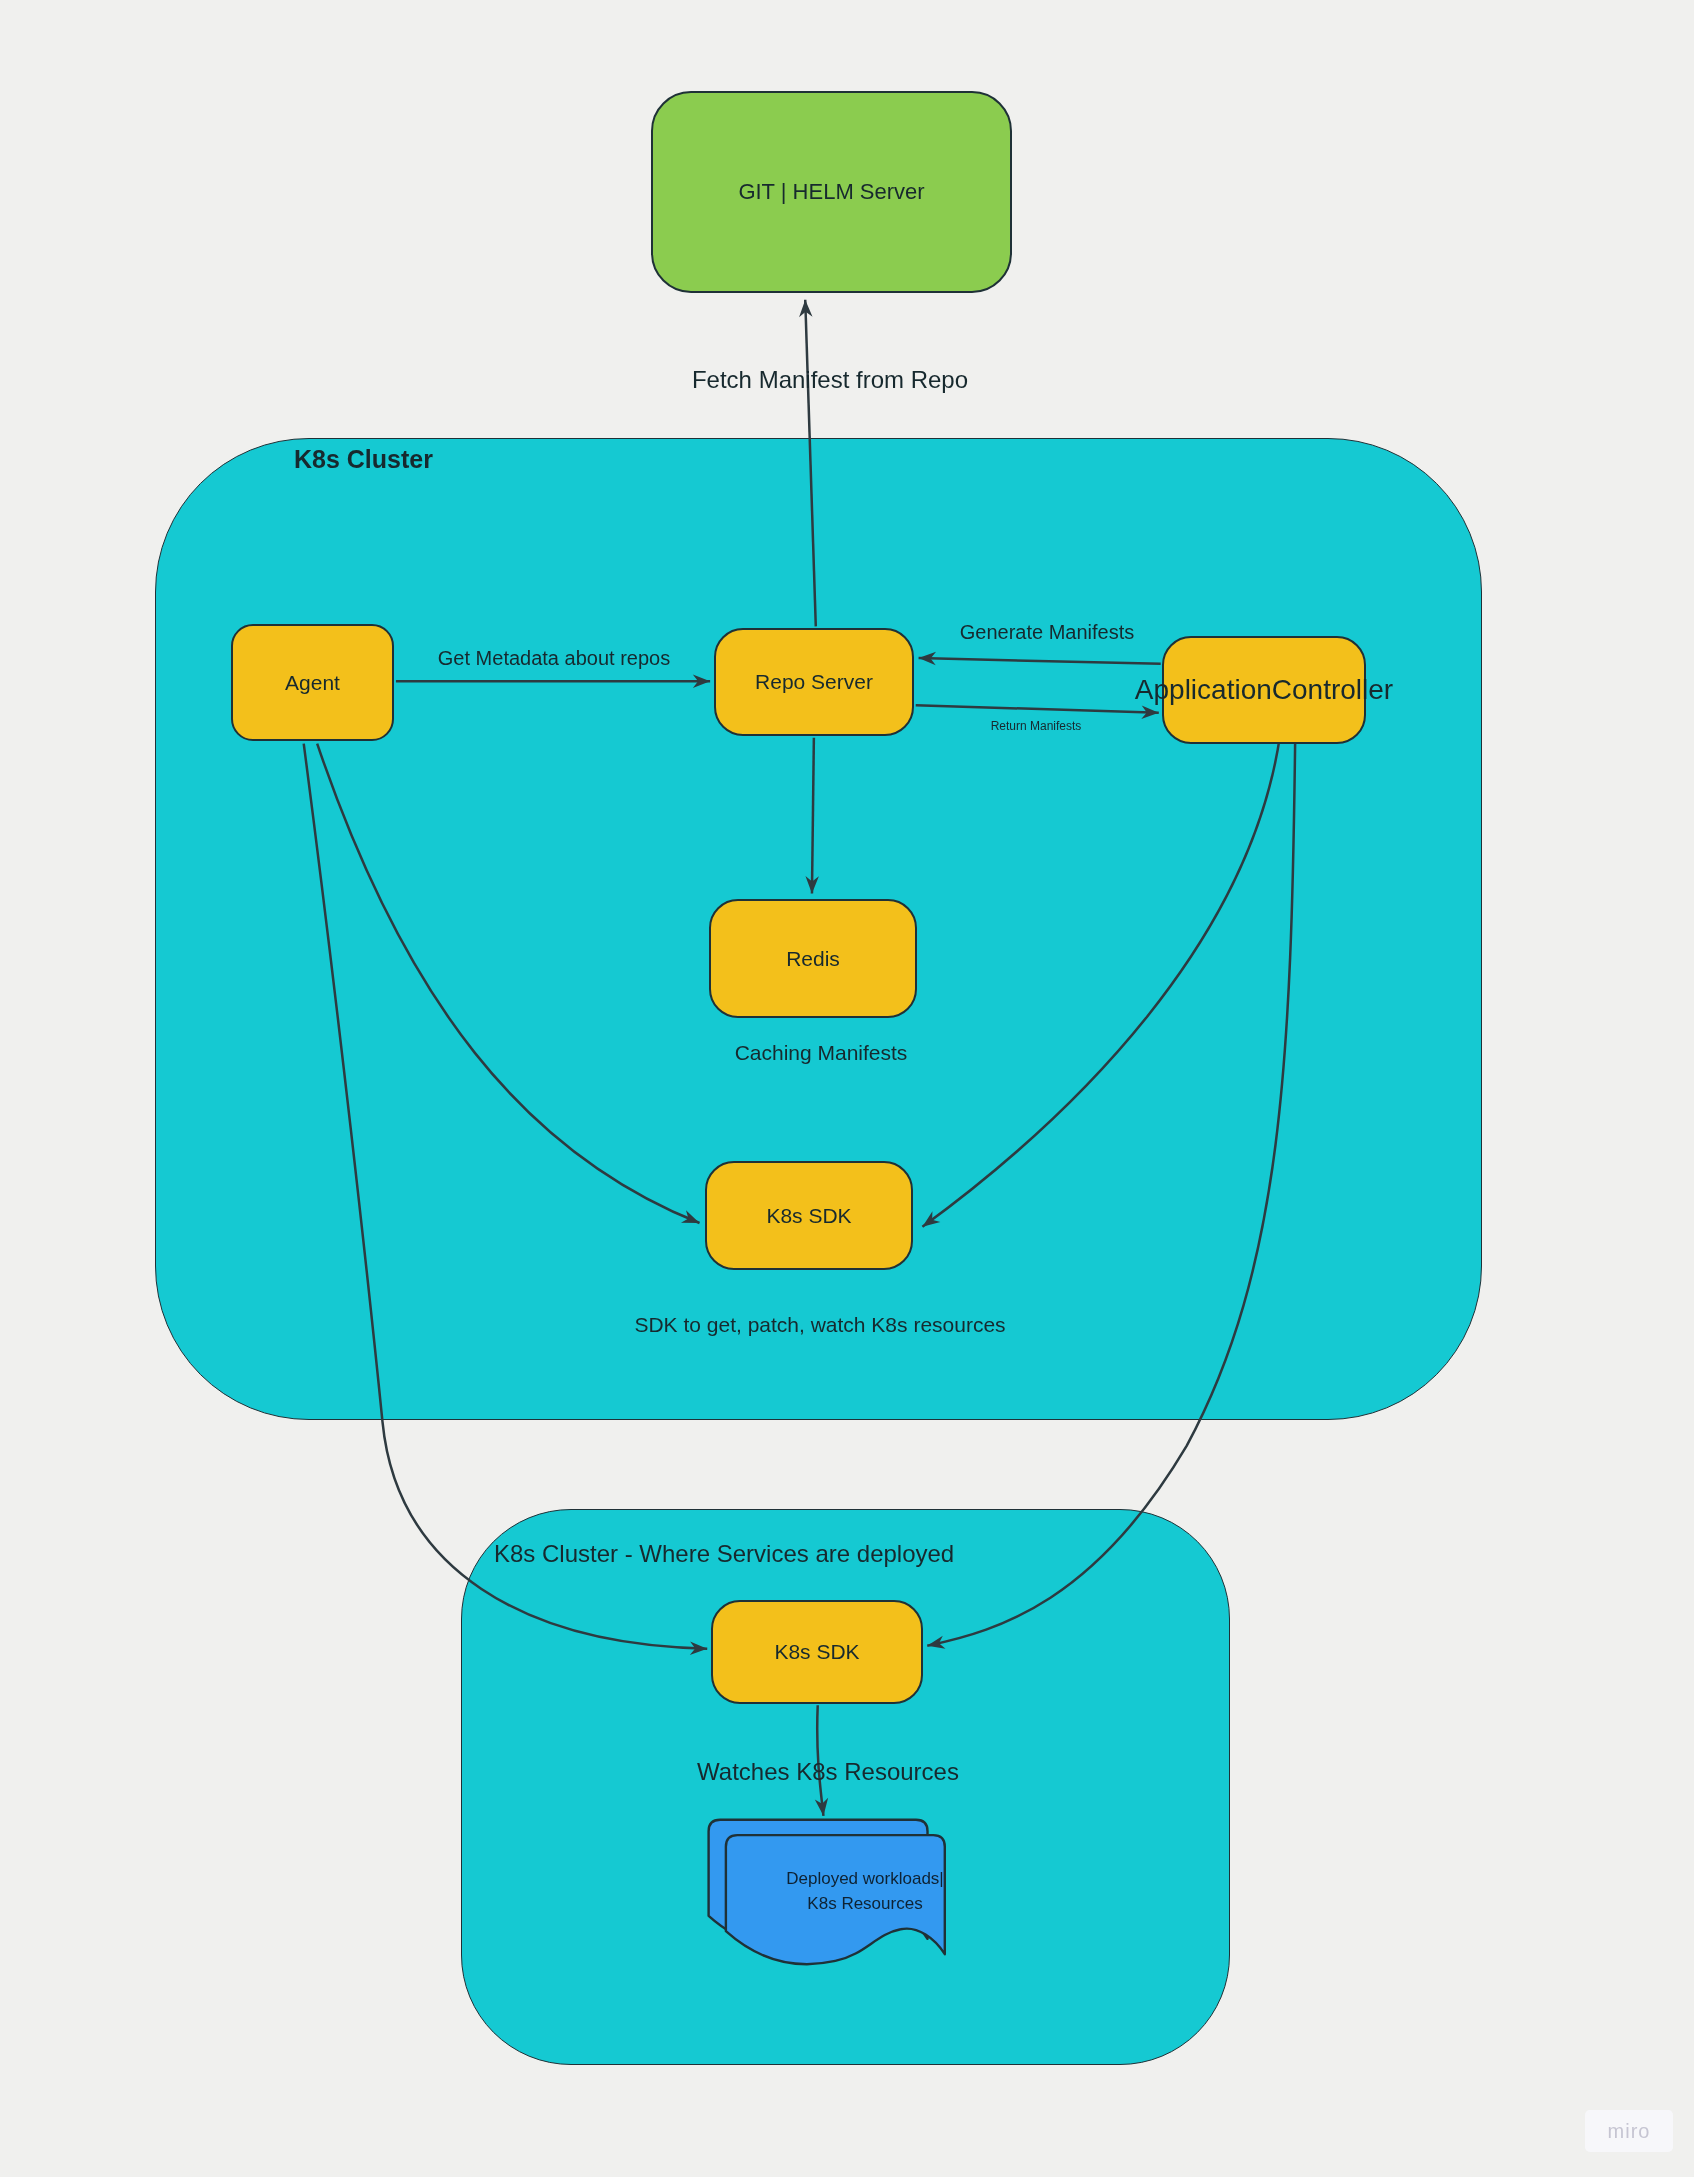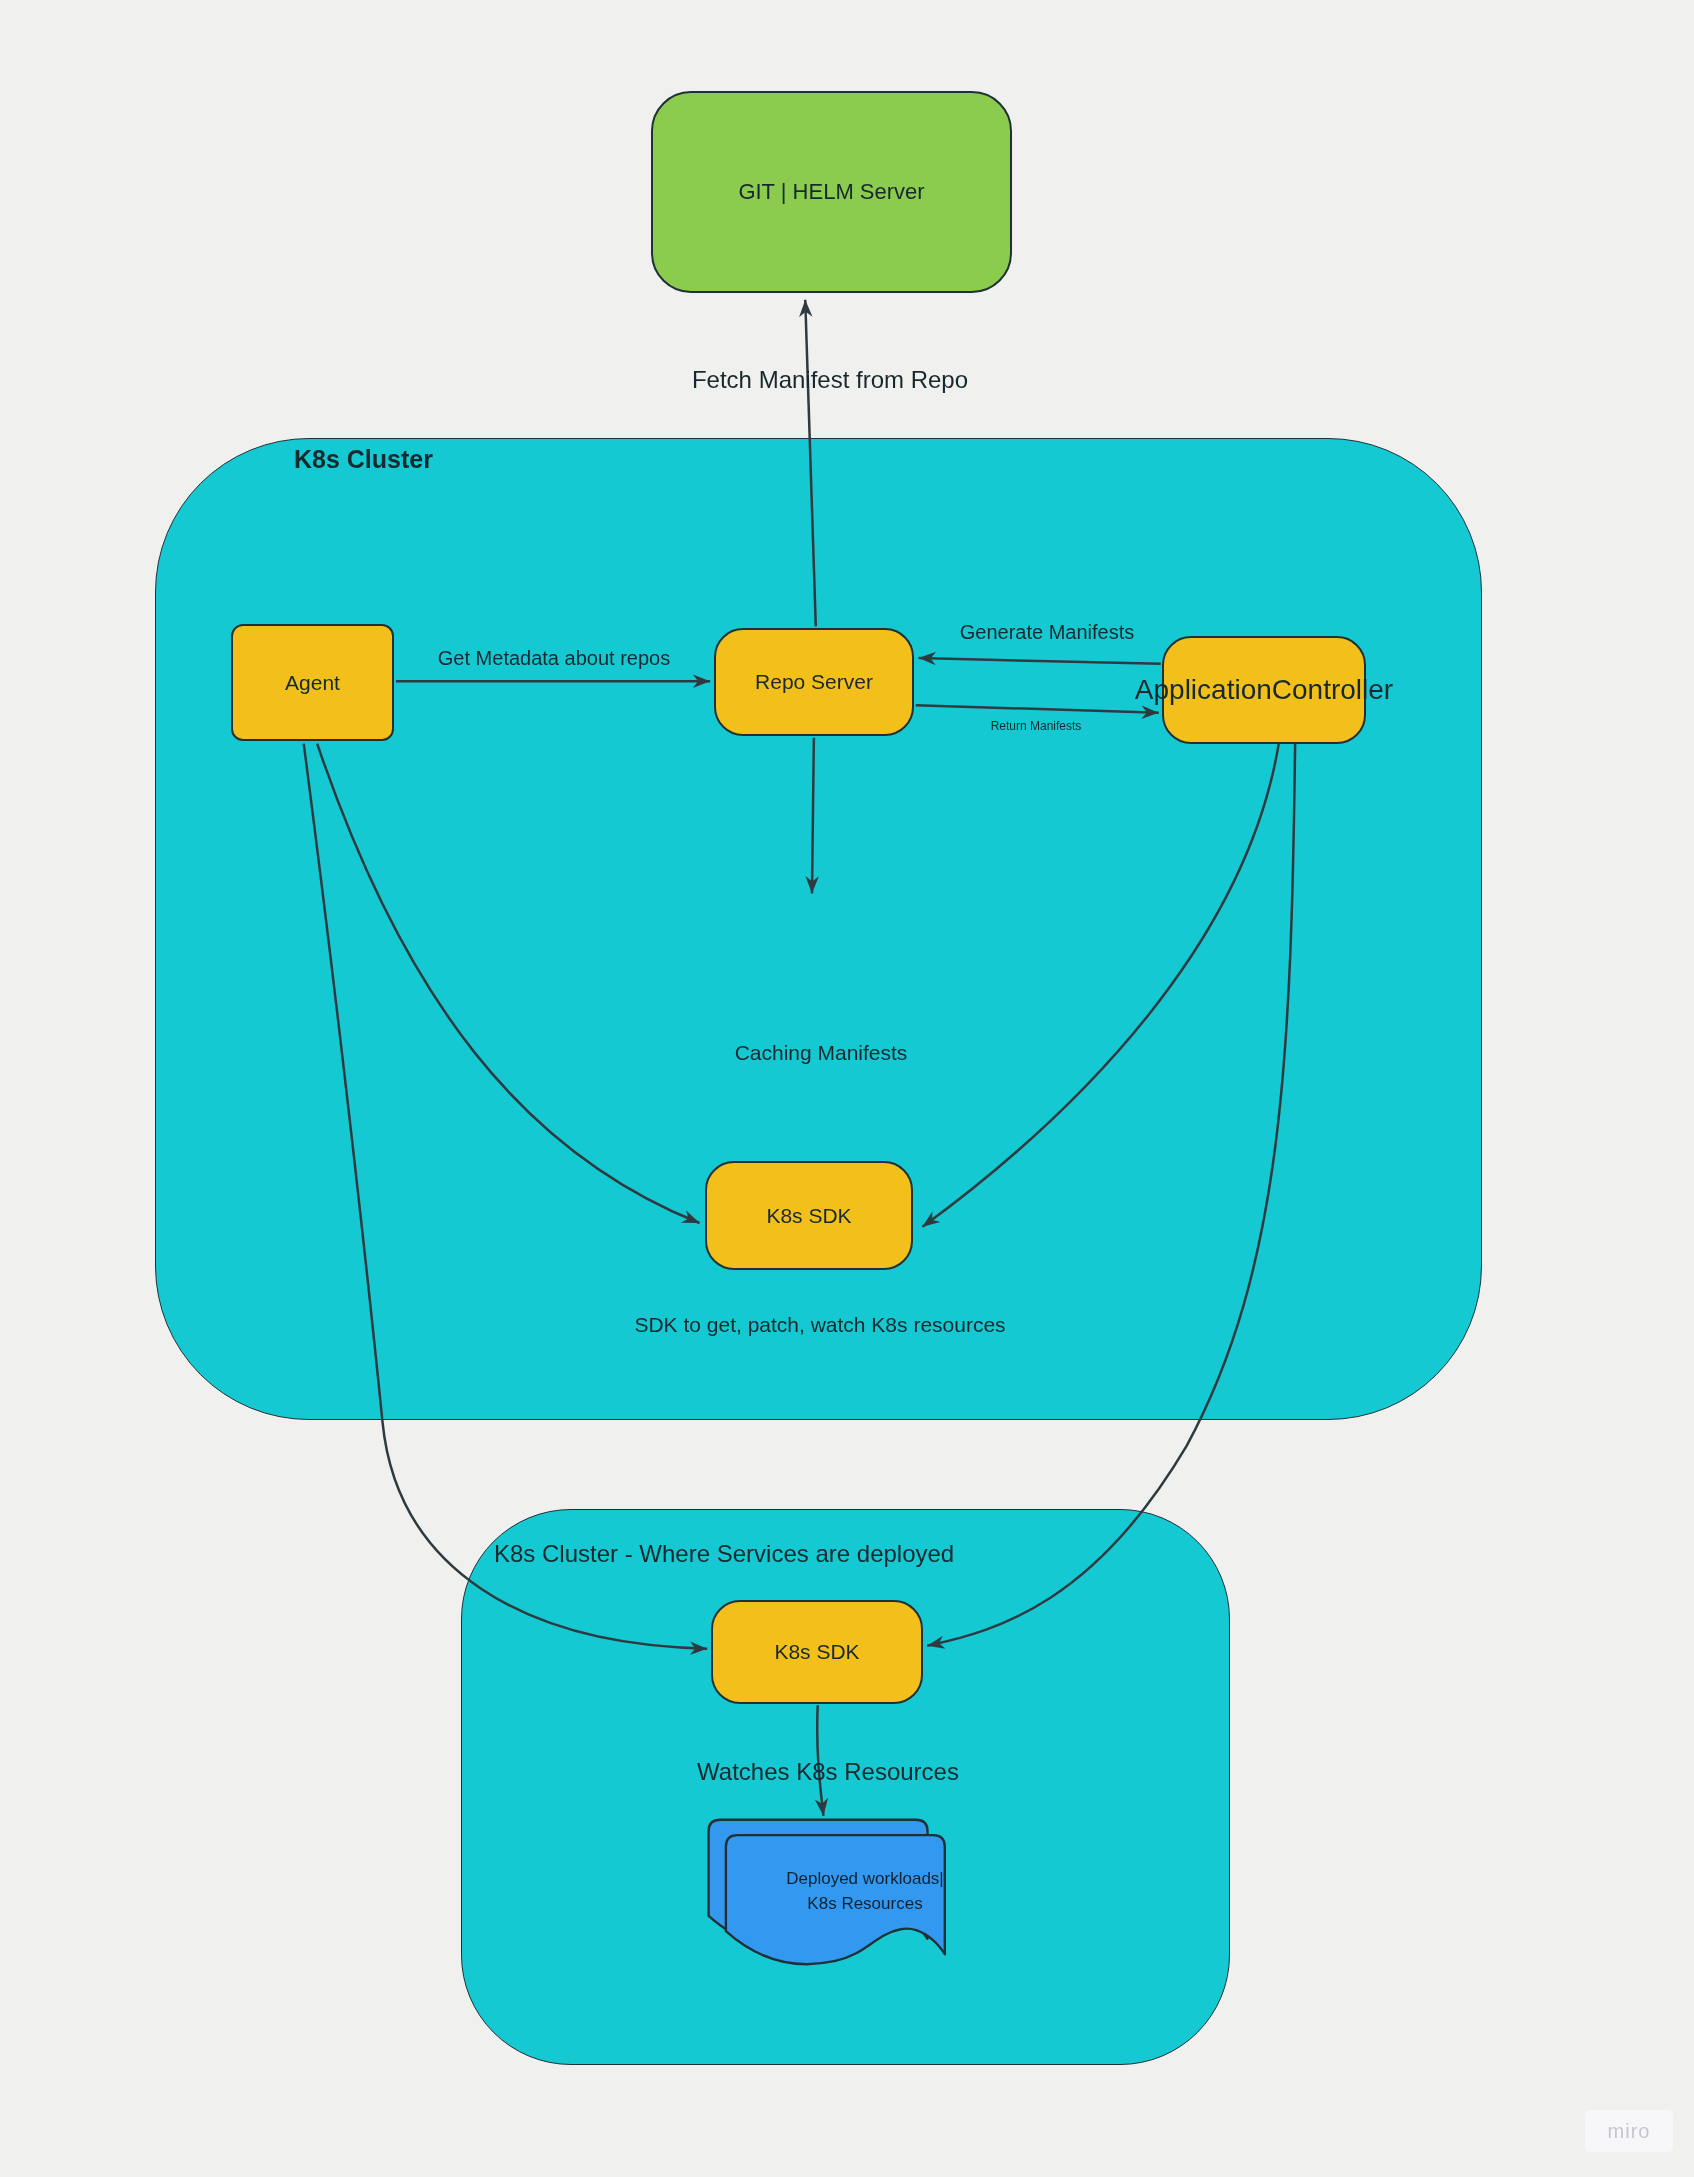--- a/index.html
+++ b/index.html
@@ -21,21 +21,21 @@
   .lbl-cluster-services{left:494px;top:1540px;font-size:24px;}
 
   svg.connector-layer{position:absolute;left:0;top:0;z-index:2;}
   .conn{fill:none;stroke:var(--connector);stroke-width:2.6px;}
   .arrowhead{fill:var(--connector);}
 
   .node{position:absolute;display:flex;align-items:center;justify-content:center;text-align:center;
         background:var(--node-fill);border:2.4px solid var(--shape-border);box-sizing:border-box;
         border-radius:29px;color:var(--text-dark);font-size:21px;z-index:3;}
   .node-git{left:651px;top:91px;width:361px;height:202px;border-radius:40px;background:var(--git-fill);font-size:22px;}
-  .node-agent{left:231px;top:624px;width:163px;height:117px;border-radius:12px;}
+  .node-agent{left:231px;top:624px;width:163px;height:117px;border-radius:22px;}
   .node-repo{left:714px;top:628px;width:200px;height:108px;}
   .node-appctrl{left:1162px;top:636px;width:204px;height:108px;font-size:28px;}
   .node-redis{left:709px;top:899px;width:208px;height:119px;}
   .node-sdk1{left:705px;top:1161px;width:208px;height:109px;}
   .node-sdk2{left:711px;top:1600px;width:212px;height:104px;}
 
   .edge-label{position:absolute;color:var(--text-dark);z-index:4;white-space:nowrap;transform:translateX(-50%);}
   .lbl-fetch{left:830px;top:332px;font-size:24px;margin-top:34px;}
   .lbl-getmeta{left:554px;top:647px;font-size:20px;}
   .lbl-generate{left:1047px;top:621px;font-size:20px;}
@@ -87,20 +87,23 @@
   </div>
   <div class="node node-agent">
     <span>Agent</span>
   </div>
   <div class="node node-repo">
     <span>Repo Server</span>
   </div>
   <div class="node node-appctrl">
     <span>ApplicationController</span>
   </div>
+  <div class="node node-redis">
+    <span>Redis</span>
+  </div>
   <div class="node node-sdk1">
     <span>K8s SDK</span>
   </div>
   <div class="node node-sdk2">
     <span>K8s SDK</span>
   </div>
 
   <div class="doc-group">
     <svg width="265" height="171" viewBox="0 0 276 178">
       <g transform="translate(10,6)">

